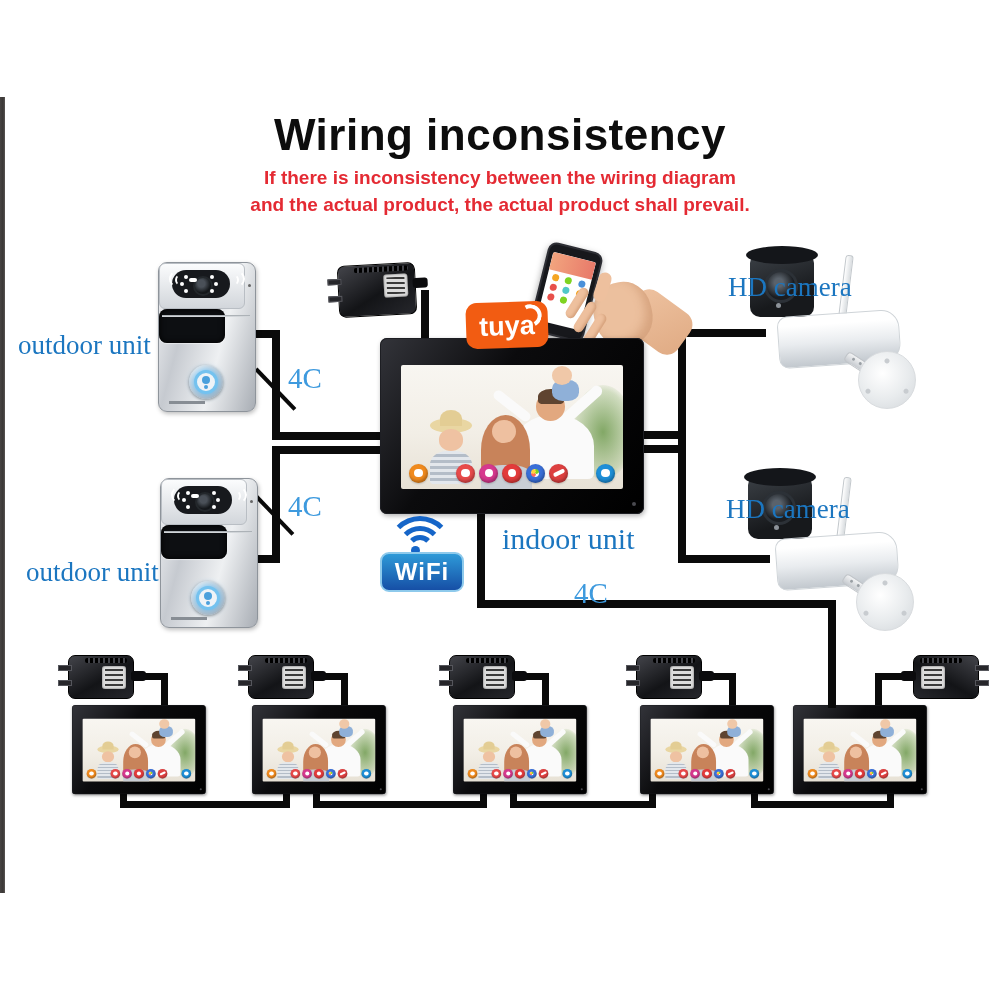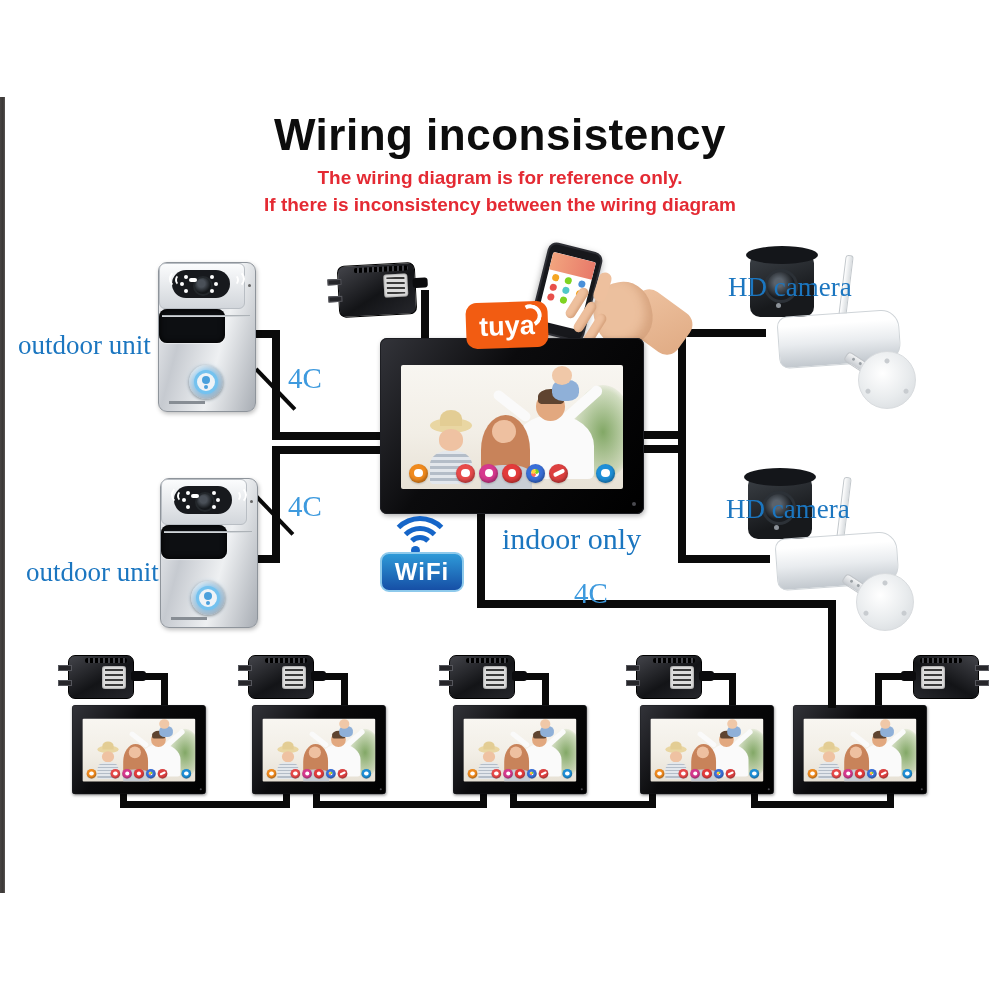--- a/index.html
+++ b/index.html
@@ -239,22 +239,22 @@
     display:flex;align-items:center;justify-content:center;}
   #wifi-text{color:#fff;font-size:24px;font-weight:bold;letter-spacing:1px;}
 </style>
 </head>
 <body>
 
 <i id="edge-strip"></i>
 
 <div id="title" class="abs">Wiring inconsistency</div>
 <div id="subtitle" class="abs">
-  <div>The wiring diagram is for reference only.</div>
   <div>If there is inconsistency between the wiring diagram</div>
+  <div>and the actual product, the actual product shall prevail.</div>
 </div>
 
 <i id="w-u1-h1" class="wire"></i>
 <i id="w-u1-v" class="wire"></i>
 <i id="w-u1-h2" class="wire"></i>
 <i id="w-u2-h1" class="wire"></i>
 <i id="w-u2-v" class="wire"></i>
 <i id="w-u2-h2" class="wire"></i>
 <i id="w-ad-v" class="wire"></i>
 <i id="w-cam-stub1" class="wire"></i>
@@ -357,21 +357,21 @@
           <span class="ic ic-snapshot-icon pos-mid" style="background: rgb(214, 57, 142);"></span>
           <span class="ic ic-record-icon pos-mid" style="background: rgb(226, 59, 59);"></span>
           <span class="ic ic-apps-icon pos-mid" style="background: rgb(58, 111, 216);"></span>
           <span class="ic ic-hangup-icon pos-mid" style="background: rgb(221, 64, 64);"></span>
           <span class="ic ic-unlock-icon pos-right" style="background: rgb(30, 143, 216);"></span>
         </div>
     </div>
     <i class="led"></i>
   </div>
 </div>
-<span id="indoor-label" class="abs dev-label">indoor only</span>
+<span id="indoor-label" class="abs dev-label">indoor unit</span>
 
 <div id="tuya-logo" class="abs">
   <span id="tuya-text">tuya</span>
   <i id="tuya-arc"></i>
 </div>
 
 <div id="phone-hand" class="abs">
   <i class="arm-skin"></i>
   <i class="palm"></i>
   <div class="phone">

